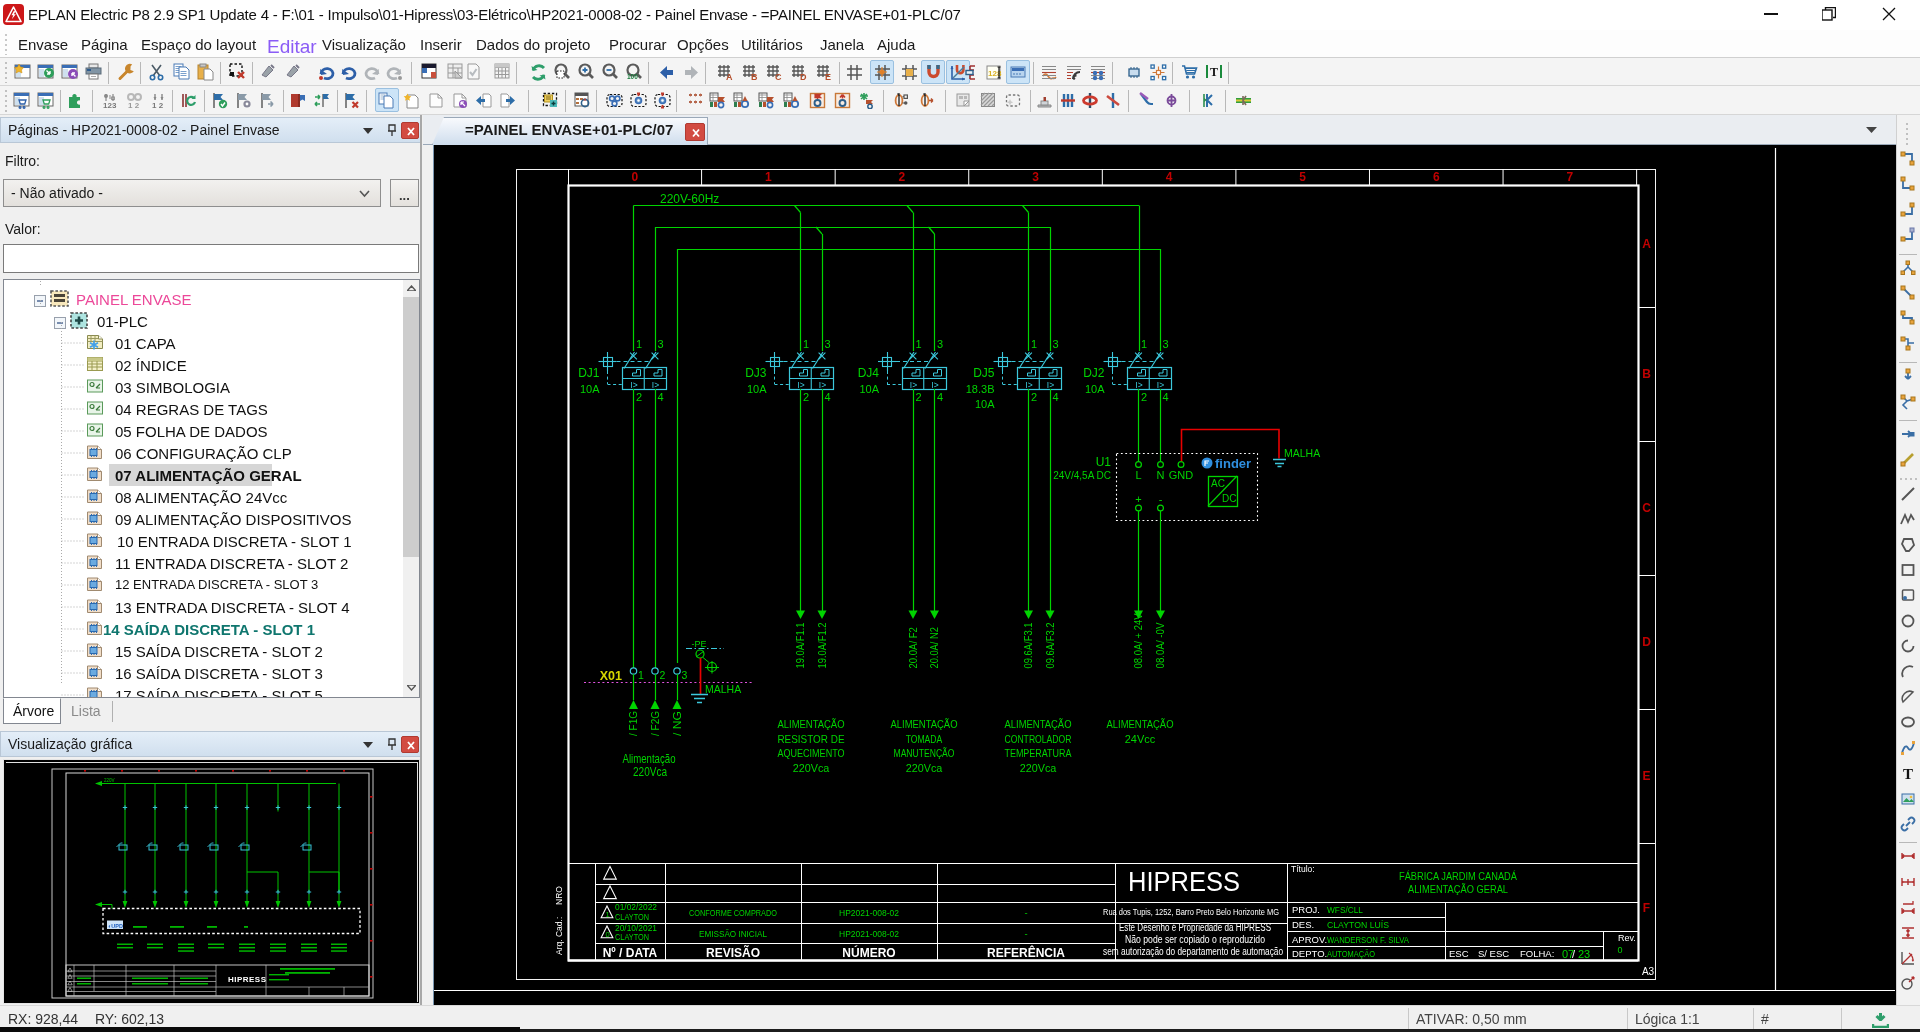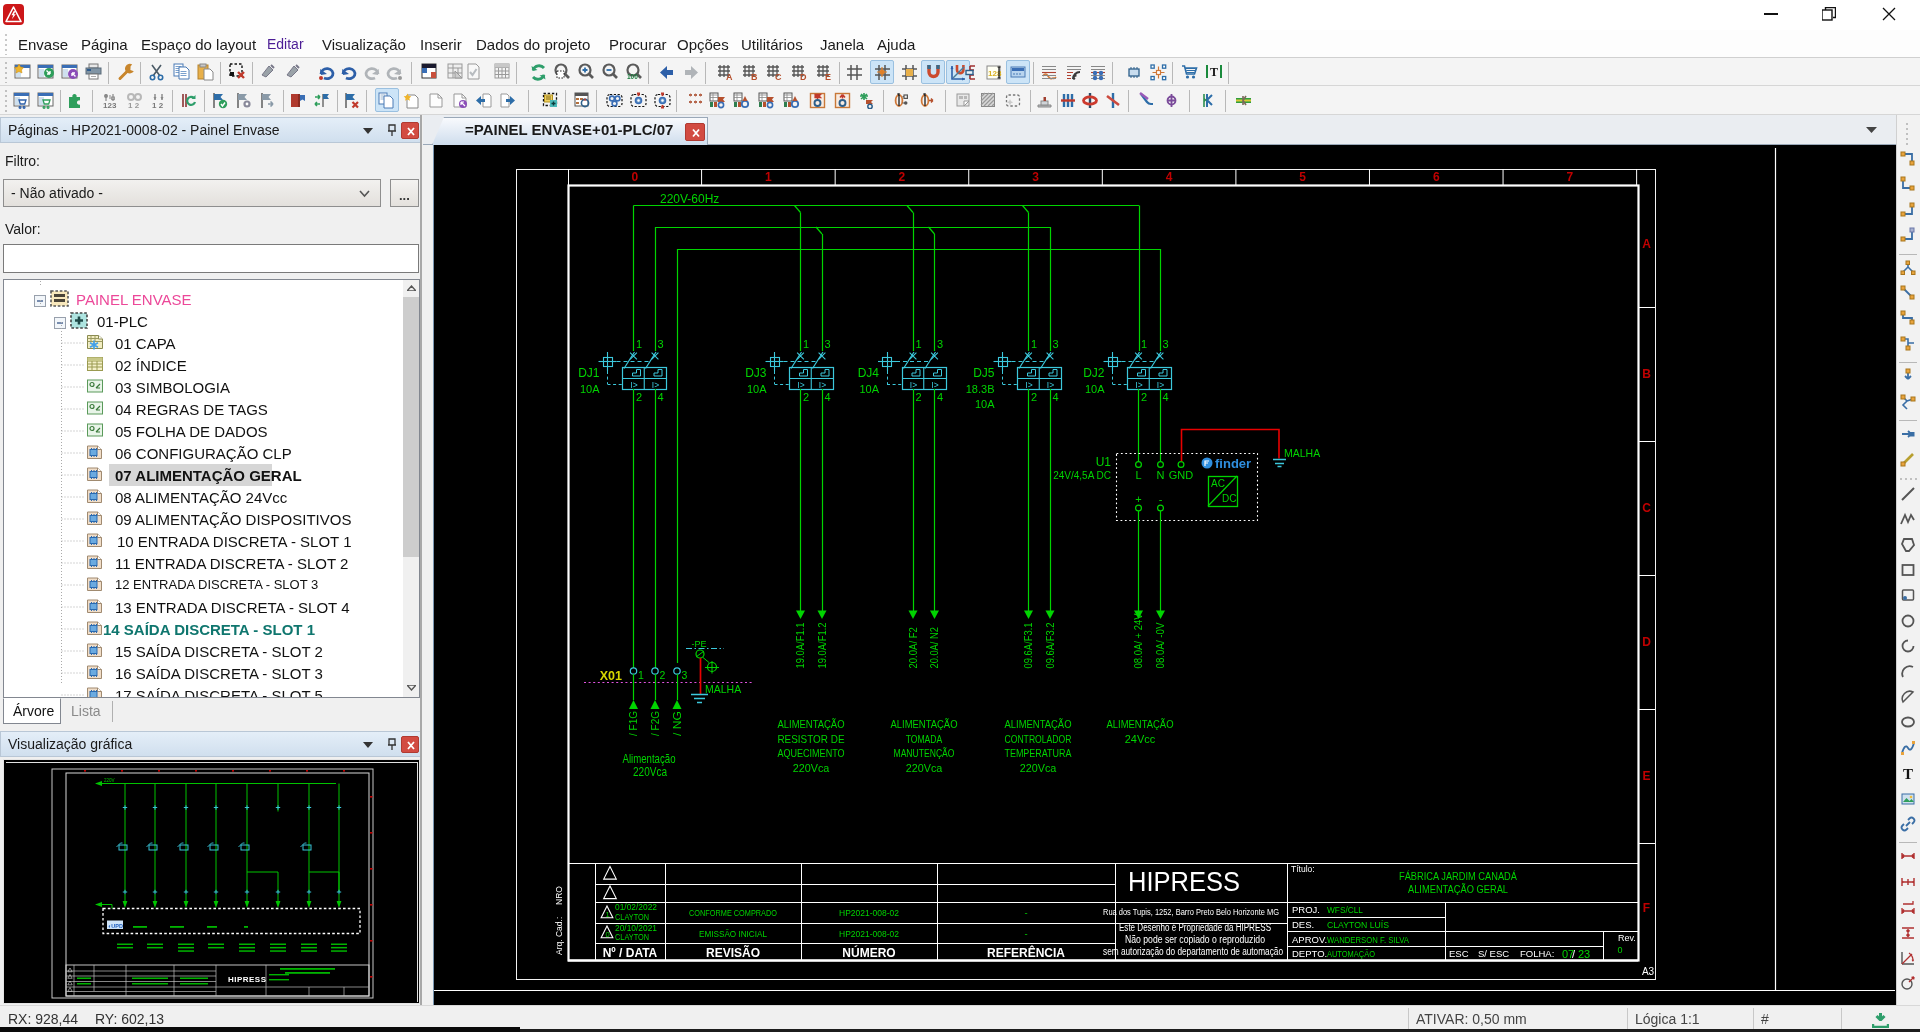--- a/index.html
+++ b/index.html
@@ -1,34 +1,35 @@
 <!DOCTYPE html>
 <html><head><meta charset="utf-8"><style>*{margin:0;padding:0;box-sizing:border-box}body{width:1920px;height:1032px;position:relative;overflow:hidden;background:#f0f0f0;font-family:"Liberation Sans",sans-serif;-webkit-font-smoothing:antialiased}.abs{position:absolute}.sep1{position:absolute;top:4px;width:1px;height:22px;background:#b8b8b8}</style></head><body>
 <div class="abs" style="left:0;top:0;width:1920px;height:30px;background:#ffffff">
     <svg class="abs" style="left:3px;top:4px" width="21" height="21" viewBox="0 0 21 21">
       <rect x="0" y="0" width="21" height="21" rx="4" fill="#cc1719"></rect>
       <path d="M10.5 3 L18 17.5 H3z" fill="none" stroke="#fff" stroke-width="1.6" stroke-linejoin="round"></path>
       <path d="M10.8 7 l-2.3 4.2 h1.8 l-1.5 4 4 -5 h-1.9l1.6-3z" fill="#fff"></path>
     </svg>
+    <div class="abs" style="left:28px;top:6px;font-size:15px;color:#111;letter-spacing:-0.2px">EPLAN Electric P8 2.9 SP1 Update 4 - F:\01 - Impulso\01-Hipress\03-Elétrico\HP2021-0008-02 - Painel Envase - =PAINEL ENVASE+01-PLC/07</div>
     <svg class="abs" style="left:1764px;top:13px" width="14" height="2">
       <rect width="14" height="2" fill="#111"></rect>
     </svg>
     <svg class="abs" style="left:1822px;top:7px" width="14" height="14" viewBox="0 0 14 14">
       <rect x="0" y="3" width="10" height="10" fill="none" stroke="#111" stroke-width="1.4"></rect>
       <path d="M3.5 3 v-2.5 h10 v10 h-2.5" fill="none" stroke="#111" stroke-width="1.4"></path>
     </svg>
     <svg class="abs" style="left:1882px;top:7px" width="14" height="14" viewBox="0 0 14 14">
       <path d="M1 1 L13 13 M13 1 L1 13" stroke="#111" stroke-width="1.3"></path>
     </svg>
   </div>
 <div class="abs" style="left:0;top:30px;width:1920px;height:28px;background:#fdfdfd;border-bottom:1px solid #d0d0d0">
     <div class="abs" style="left:18px;top:6px;font-size:15px;color:#1a1a1a">Envase</div>
     <div class="abs" style="left:81px;top:6px;font-size:15px;color:#1a1a1a">Página</div>
     <div class="abs" style="left:141px;top:6px;font-size:15px;color:#1a1a1a">Espaço do layout</div>
-    <div class="abs" style="left:267px;top:6px;font-size:14px;color:#4c1d95">Editar</div>
+    <div class="abs" style="left:267px;top:6px;font-size:19px;color:#8b5cf6">Editar</div>
     <div class="abs" style="left:322px;top:6px;font-size:15px;color:#1a1a1a">Visualização</div>
     <div class="abs" style="left:420px;top:6px;font-size:15px;color:#1a1a1a">Inserir</div>
     <div class="abs" style="left:476px;top:6px;font-size:15px;color:#1a1a1a">Dados do projeto</div>
     <div class="abs" style="left:609px;top:6px;font-size:15px;color:#1a1a1a">Procurar</div>
     <div class="abs" style="left:677px;top:6px;font-size:15px;color:#1a1a1a">Opções</div>
     <div class="abs" style="left:741px;top:6px;font-size:15px;color:#1a1a1a">Utilitários</div>
     <div class="abs" style="left:820px;top:6px;font-size:15px;color:#1a1a1a">Janela</div>
     <div class="abs" style="left:877px;top:6px;font-size:15px;color:#1a1a1a">Ajuda</div>
     <svg class="abs" style="left:4px;top:3px" width="4" height="22">
       <path d="M2 1 v22" stroke="#c8c8c8" stroke-width="2" stroke-dasharray="2 3"></path>

